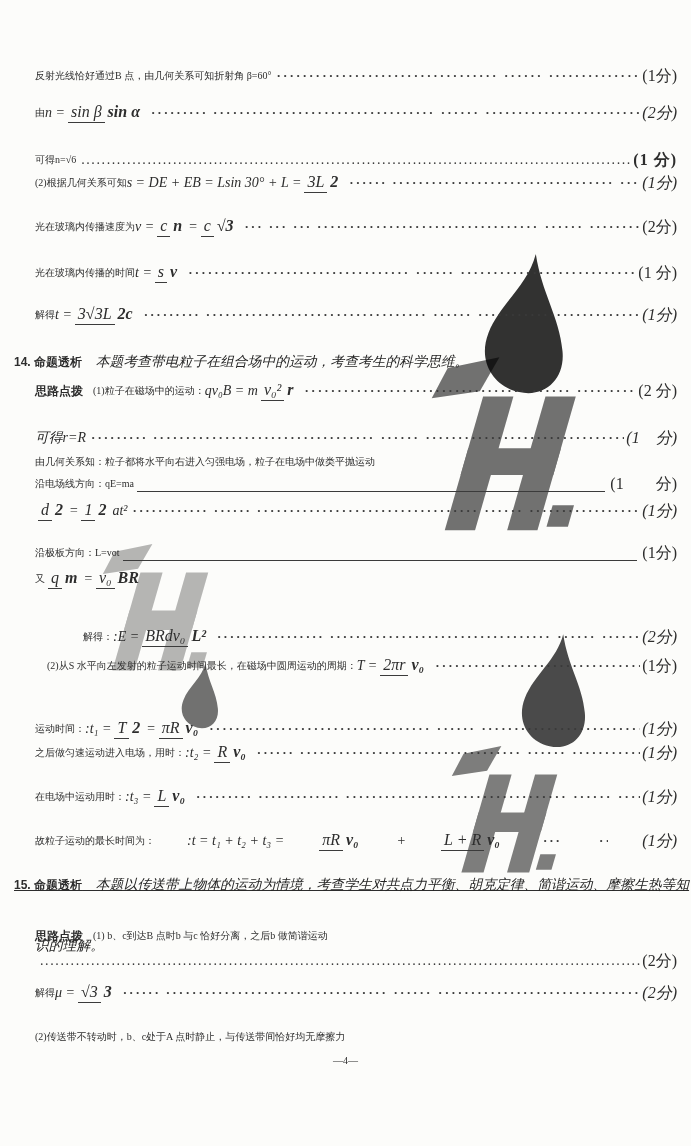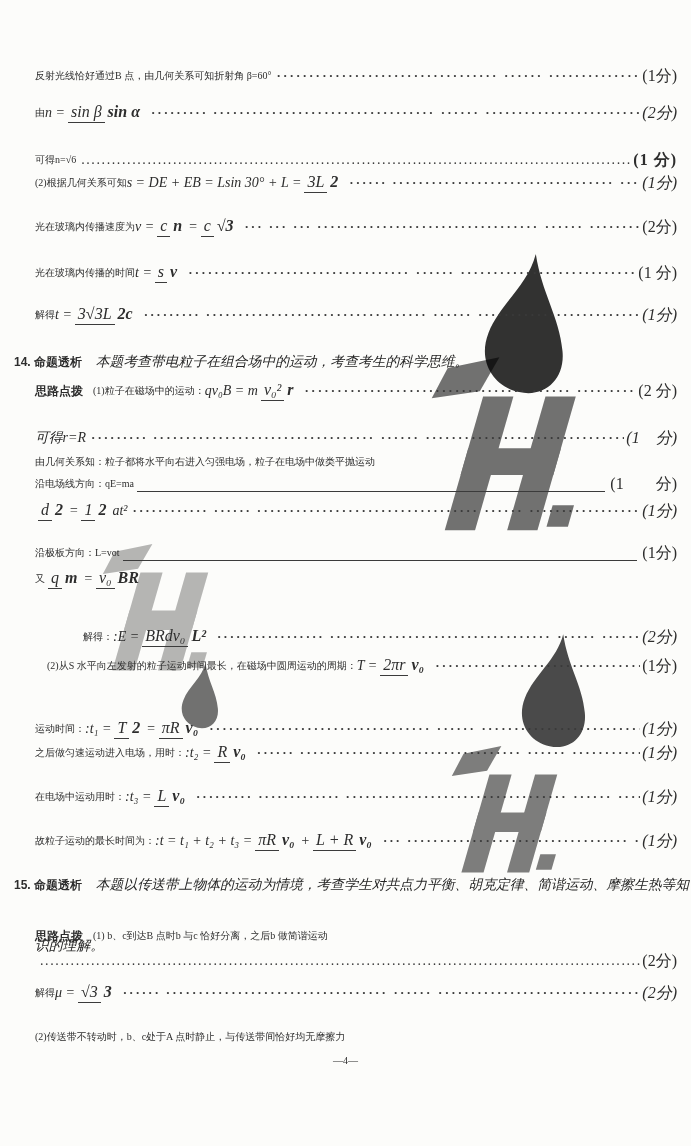--- a/index.html
+++ b/index.html
@@ -267,37 +267,37 @@
         <span class="cn">在电场中运动用时：</span>
         <span class="fm">:t₃ = </span>
         <span class="frac">
           <span class="num">L</span>
           <span class="den">v₀</span>
         </span>
         <span class="dots">········· ·············</span>
         <span class="lead">·································· ······ ·································· ····· ··· ········ ···································</span>
         <span class="score it">(1分)</span>
       </div>
-      <div class="line" style="top: 830px; left: 35px;">
+      <div class="line" style="top: 830px; left: 35px; gap: 32px;">
         <span class="cn">故粒子运动的最长时间为：</span>
         <span class="fm">:t = t₁ + t₂ + t₃ = </span>
         <span class="frac">
           <span class="num">πR</span>
           <span class="den">v₀</span>
         </span>
         <span class="fm"> + </span>
         <span class="frac">
           <span class="num">L + R</span>
           <span class="den">v₀</span>
         </span>
         <span class="dots">···</span>
         <span class="lead">·································· ······ ·································· ····· ··· ········ ···································</span>
         <span class="score it">(1分)</span>
       </div>
-      <div class="line" style="top: 875px; left: 14px;">
+      <div class="line" style="top: 875px; left: 14px; text-decoration: underline;">
         <span class="hd">15. 命题透析</span>
         <span class="kai">　本题以传送带上物体的运动为情境，考查学生对共点力平衡、胡克定律、简谐运动、摩擦生热等知</span>
       </div>
       <div class="line" style="top: 936px; left: 35px;">
         <span class="kai">识的理解。</span>
       </div>
       <div class="line" style="top: 926px; left: 35px;">
         <span class="hd">思路点拨</span>
         <span class="cn">　(1) b、c到达B 点时b 与c 恰好分离，之后b 做简谐运动</span>
       </div>

